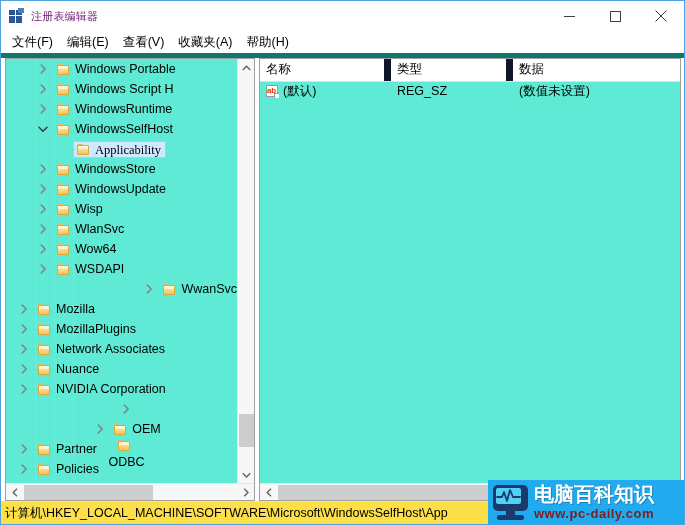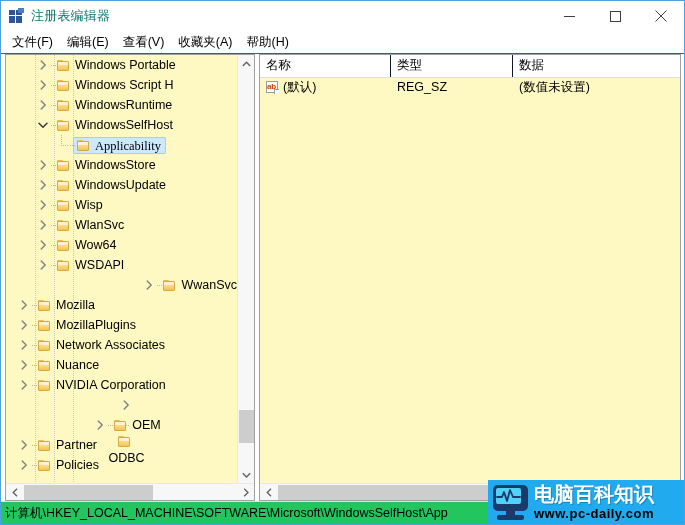--- a/index.html
+++ b/index.html
@@ -60,22 +60,22 @@
   }
   .title-icon .g1 { left: 0; top: 6px; width: 13px; height: 1px; }
   .title-icon .g2 { left: 6px; top: 2px; width: 1px; height: 13px; }
   .title-icon .corner {
     position: absolute;
     left: 9px; top: 0px;
     width: 6px; height: 5px;
     background: #4a7fc1;
   }
   .title-text {
-    font-size: 13px;
-    color: #0f766e;
+    font-size: 11px;
+    color: #701a75;
     letter-spacing: .2px;
     white-space: nowrap;
   }
   .win-controls {
     position: absolute;
     right: 0; top: 0;
     height: 30px;
     display: flex;
   }
   .win-btn {
@@ -88,21 +88,21 @@
   .win-btn svg { display: block; }
 
   
   .menubar {
     height: 22px;
     min-height: 22px;
     display: flex;
     align-items: center;
     padding-left: 4px;
     background: #ffffff;
-    border-bottom: 1px solid #0f766e;
+    border-bottom: 5px solid #0f766e;
   }
   .menu-item {
     font-size: 12.5px;
     padding: 2px 7px;
     white-space: nowrap;
     color: #000;
   }
 
   
   .panes {
@@ -110,21 +110,21 @@
     display: flex;
     position: relative;
     padding: 0 3px 0 4px;
     box-sizing: border-box;
     min-height: 0;
   }
   .pane {
     position: relative;
     box-sizing: border-box;
     border: 1px solid #a0a0a0;
-    background: #fef9c3;
+    background: #5eead4;
     overflow: hidden;
     padding-left: 24px;
   }
   .pane-left {
     width: 250px;
     min-width: 250px;
   }
   .pane-splitter {
     width: 4px;
     min-width: 4px;
@@ -289,21 +289,21 @@
     border-bottom: 1px solid #e0e0e0;
     display: flex;
   }
   .col {
     position: relative;
     box-sizing: border-box;
     font-size: 12.5px;
     line-height: 21px;
     padding-left: 6px;
     color: #000;
-    border-right: 1px solid #0f172a;
+    border-right: 7px solid #0f172a;
     white-space: nowrap;
     overflow: hidden;
   }
   .col.c0 { width: 131px; }
   .col.c1 { width: 122px; }
   .col.c2 { flex: 1; border-right: none; }
   .list-body {
     position: absolute;
     left: 0; top: 22px; right: 0; bottom: 17px;
     overflow: hidden;
@@ -356,21 +356,21 @@
     color: #d83b01;
     font-family: "Liberation Sans", sans-serif;
     line-height: 9px;
     letter-spacing: -0.3px;
   }
 
   
   .statusbar {
     height: 22px;
     min-height: 22px;
-    background: #22c55e;
+    background: #fde047;
     border-top: 1px solid #dfdfdf;
     display: flex;
     align-items: center;
     padding-left: 4px;
     position: relative;
     overflow: hidden;
   }
   .status-text {
     font-size: 12.5px;
     white-space: nowrap;
@@ -435,21 +435,21 @@
     font-weight: bold;
     color: #ffffff;
     letter-spacing: 0px;
     line-height: 23px;
     text-shadow: 1px 1px 0 rgba(0,60,110,.35);
     white-space: nowrap;
   }
   .wm-url {
     font-size: 13px;
     font-weight: bold;
-    color: #000000;
+    color: #7f1d1d;
     letter-spacing: .5px;
     line-height: 15px;
     white-space: nowrap;
   }
 </style>
 </head>
 <body>
 
 <div class="window">
 

